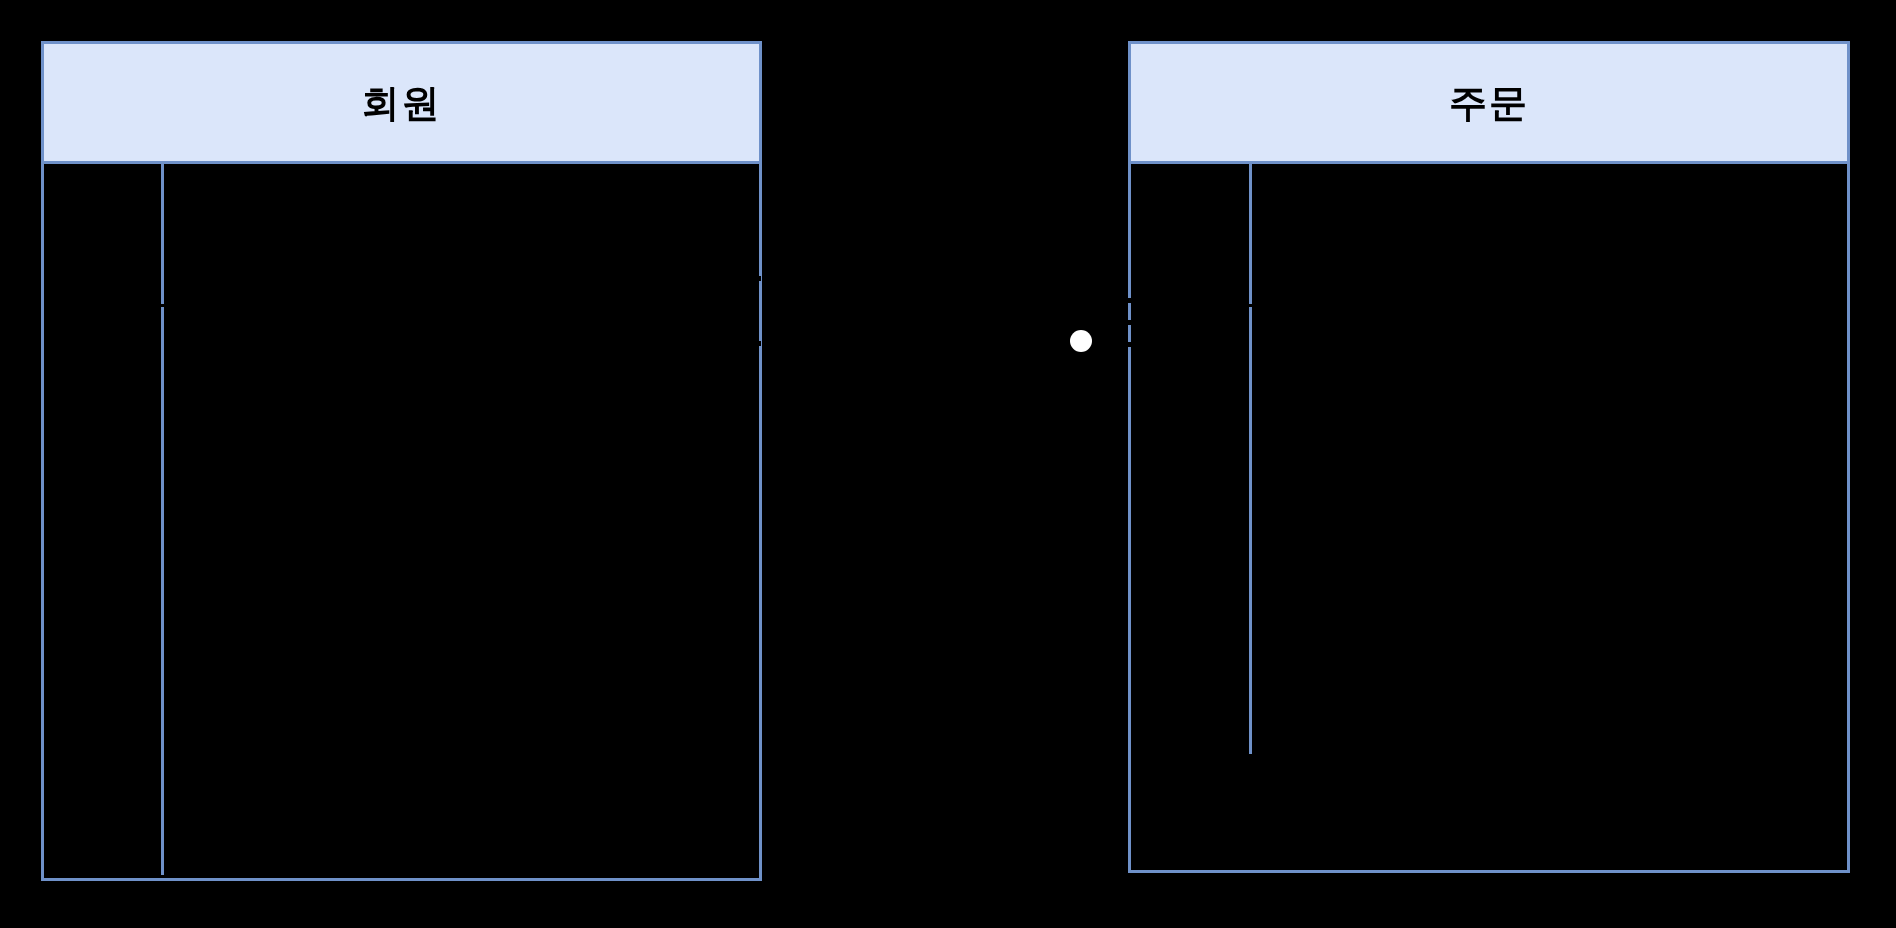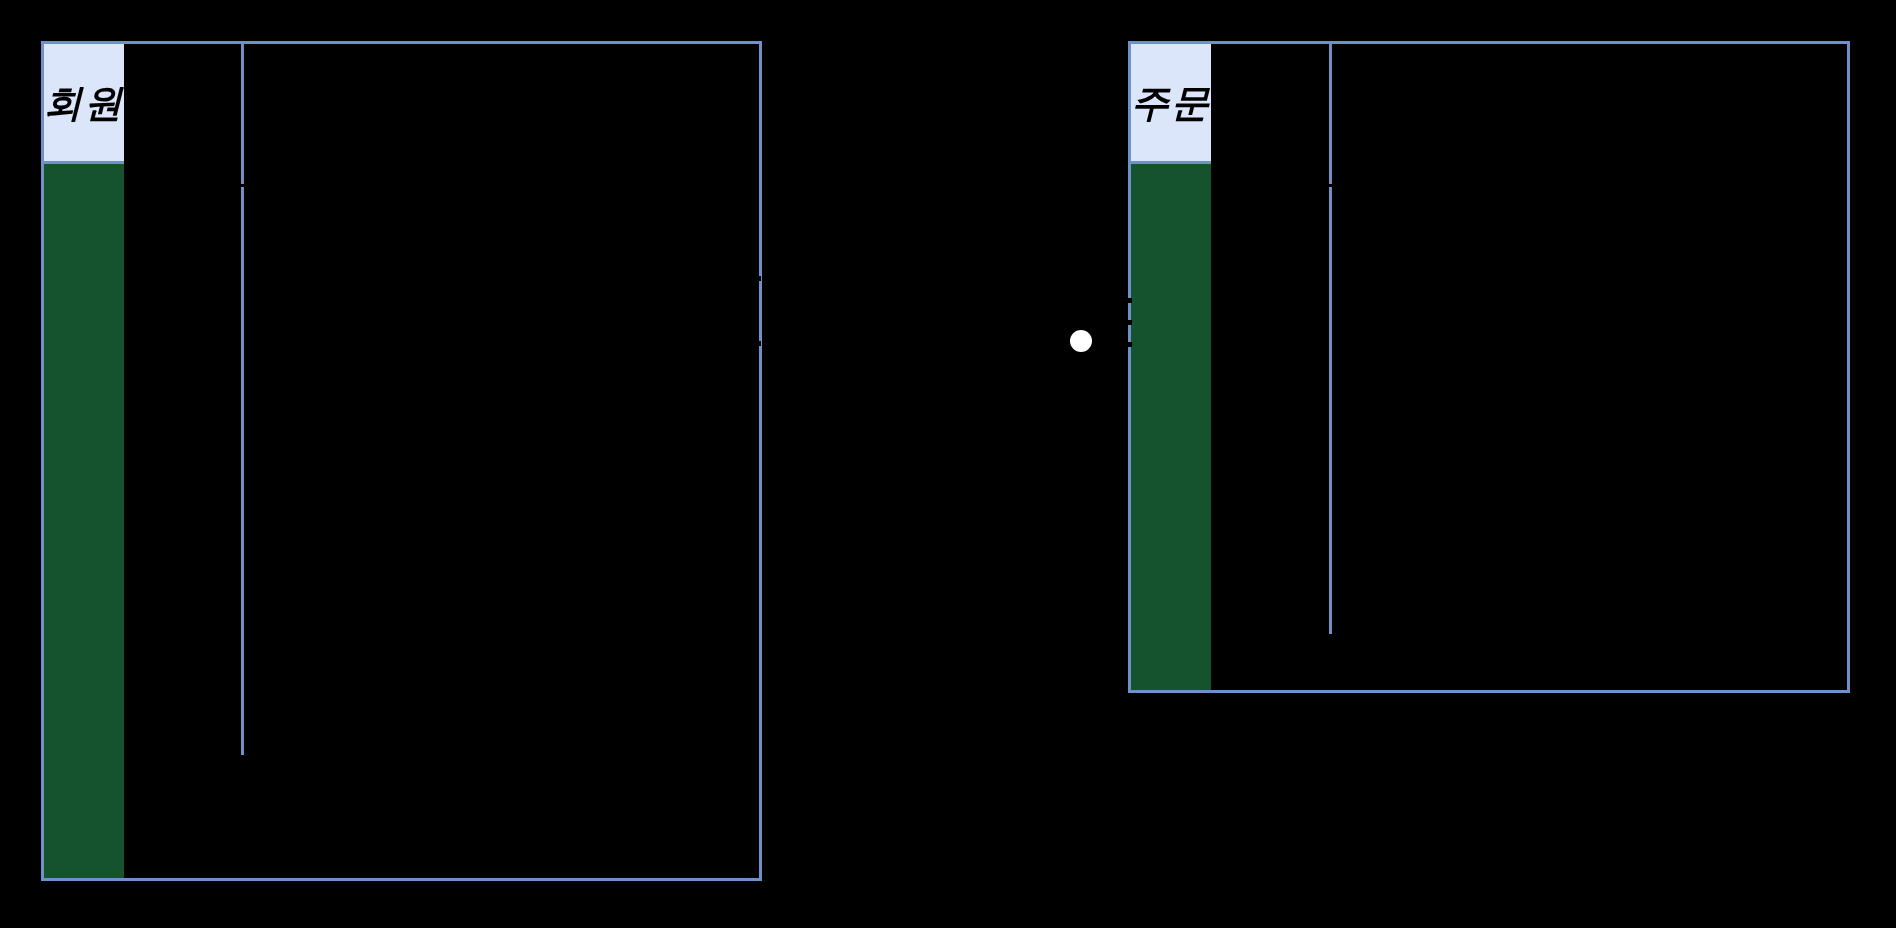--- a/index.html
+++ b/index.html
@@ -14,25 +14,24 @@
   #canvas {
     position: relative;
     width: 1896px;
     height: 928px;
     background: #000000;
   }
 
   
   .entity {
     position: absolute;
-    background: #14532d;
+    background: #84cc16;
     border: 3px solid #6f91c9;
     display: flex;
-    flex-direction: row;
-    font-style: italic;
+    flex-direction: column;
   }
   .entity-header {
     background: #dbe6fa;
     border-bottom: 3px solid #6f91c9;
     display: flex;
     align-items: center;
     justify-content: center;
     flex: 0 0 auto;
   }
   .entity-title {
@@ -109,21 +108,21 @@
         <div class="cell-key" style="width: 120px;"></div>
         <div class="cell-name"></div>
       </div>
       <div class="attr-row" style="height: 571px;">
         <div class="cell-key" style="width: 120px;"></div>
         <div class="cell-name"></div>
       </div>
     </div>
   </div>
 
-  <div class="entity" id="entity-order" style="left: 1128px; top: 41px; width: 722px; height: 652px;">
+  <div class="entity" id="entity-order" style="left: 1128px; top: 41px; width: 722px; height: 832px;">
     <div class="entity-header" style="height: 120px;">
       <span class="entity-title">주문</span>
     </div>
     <div class="entity-body">
       <div class="attr-row" style="height: 140px;">
         <div class="cell-key" style="width: 121px;"></div>
         <div class="cell-name"></div>
       </div>
       <div class="attr-row" style="height: 450px;">
         <div class="cell-key" style="width: 121px;"></div>

